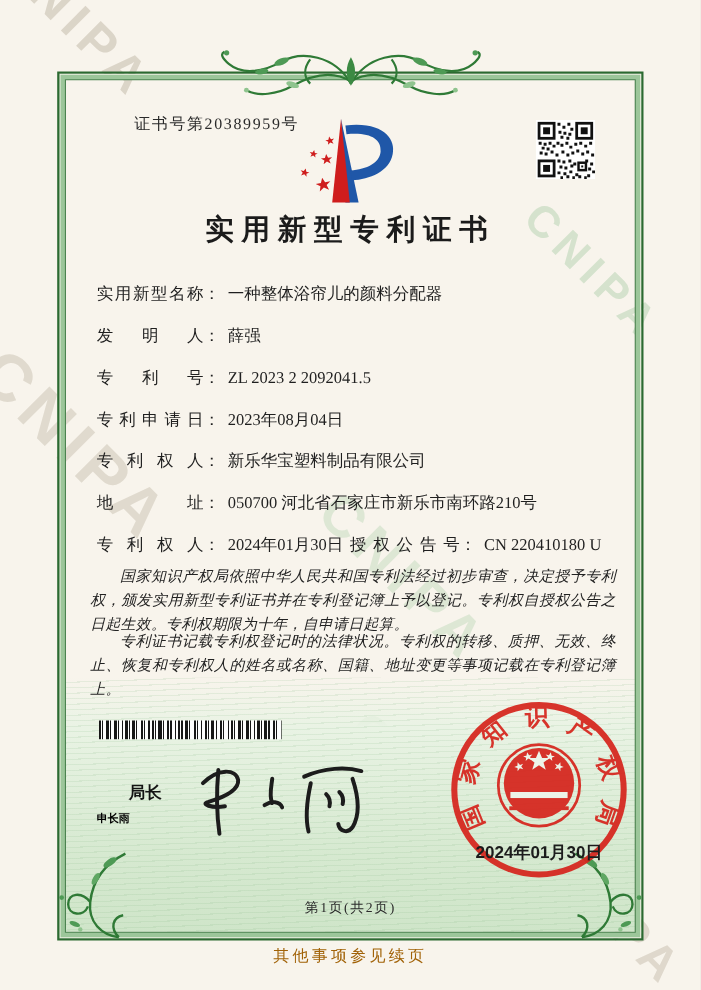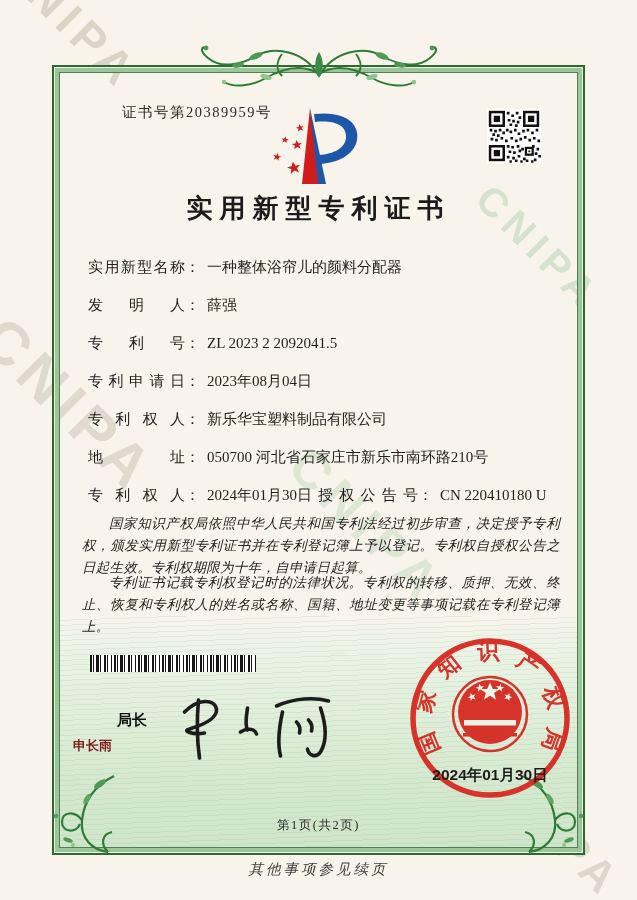--- a/index.html
+++ b/index.html
@@ -34,28 +34,28 @@
   .para{position:absolute;left:82px;width:478px;z-index:2;font-size:13.5px;line-height:22px;
         text-indent:2em;font-style:italic;letter-spacing:.3px;text-align:justify;color:#222;}
   .barcode{position:absolute;left:90px;top:655px;width:166px;height:17px;z-index:2;
         background:repeating-linear-gradient(90deg,
           #161616 0 2px, #fdfdfd 2px 3px, #161616 3px 4px, #fdfdfd 4px 6px,
           #161616 6px 9px, #fdfdfd 9px 10px, #161616 10px 11px, #fdfdfd 11px 14px,
           #161616 14px 16px, #fdfdfd 16px 17px, #161616 17px 18px, #fdfdfd 18px 21px,
           #161616 21px 22px, #fdfdfd 22px 24px);}
   .signer-title{position:absolute;left:88px;top:711px;z-index:2;
         font-family:"Liberation Sans",sans-serif;font-size:15px;font-weight:600;color:#141414;margin-left:29px;}
-  .signer-name{position:absolute;left:73px;top:737px;z-index:2;
-        font-family:"Liberation Sans",sans-serif;font-size:13px;font-weight:600;color:#7f1d1d;}
+  .signer-name{position:absolute;left:88px;top:737px;z-index:2;
+        font-family:"Liberation Sans",sans-serif;font-size:10px;font-weight:600;color:#000000;}
   .sig{position:absolute;left:170px;top:686px;z-index:2;}
   .seal{position:absolute;left:404px;top:634px;z-index:4;}
   .page-no{position:absolute;left:0;right:0;top:817px;z-index:2;text-align:center;
         font-size:12.5px;letter-spacing:1.5px;color:#2a2a2a;}
   .footer-note{position:absolute;left:0;right:0;top:860px;z-index:2;text-align:center;
-        font-size:14.5px;font-style:italic;letter-spacing:3px;color:#404040;}
+        font-size:14.5px;letter-spacing:3px;color:#a16207;}
 </style>
 </head>
 <body>
 
 <div class="page">
 
   <span class="wm" style="left:-18px;top:-8px;font-size:46px;color:#c5bcac;opacity:.55;">CNIPA</span>
   <span class="wm" style="left:460px;top:225px;font-size:40px;color:#b9d4b4;opacity:.55;">CNIPA</span>
   <span class="wm" style="left:-40px;top:370px;font-size:60px;color:#c9c1b1;opacity:.5;">CNIPA</span>
   <span class="wm" style="left:270px;top:495px;font-size:52px;color:#bed8b9;opacity:.45;">CNIPA</span>

